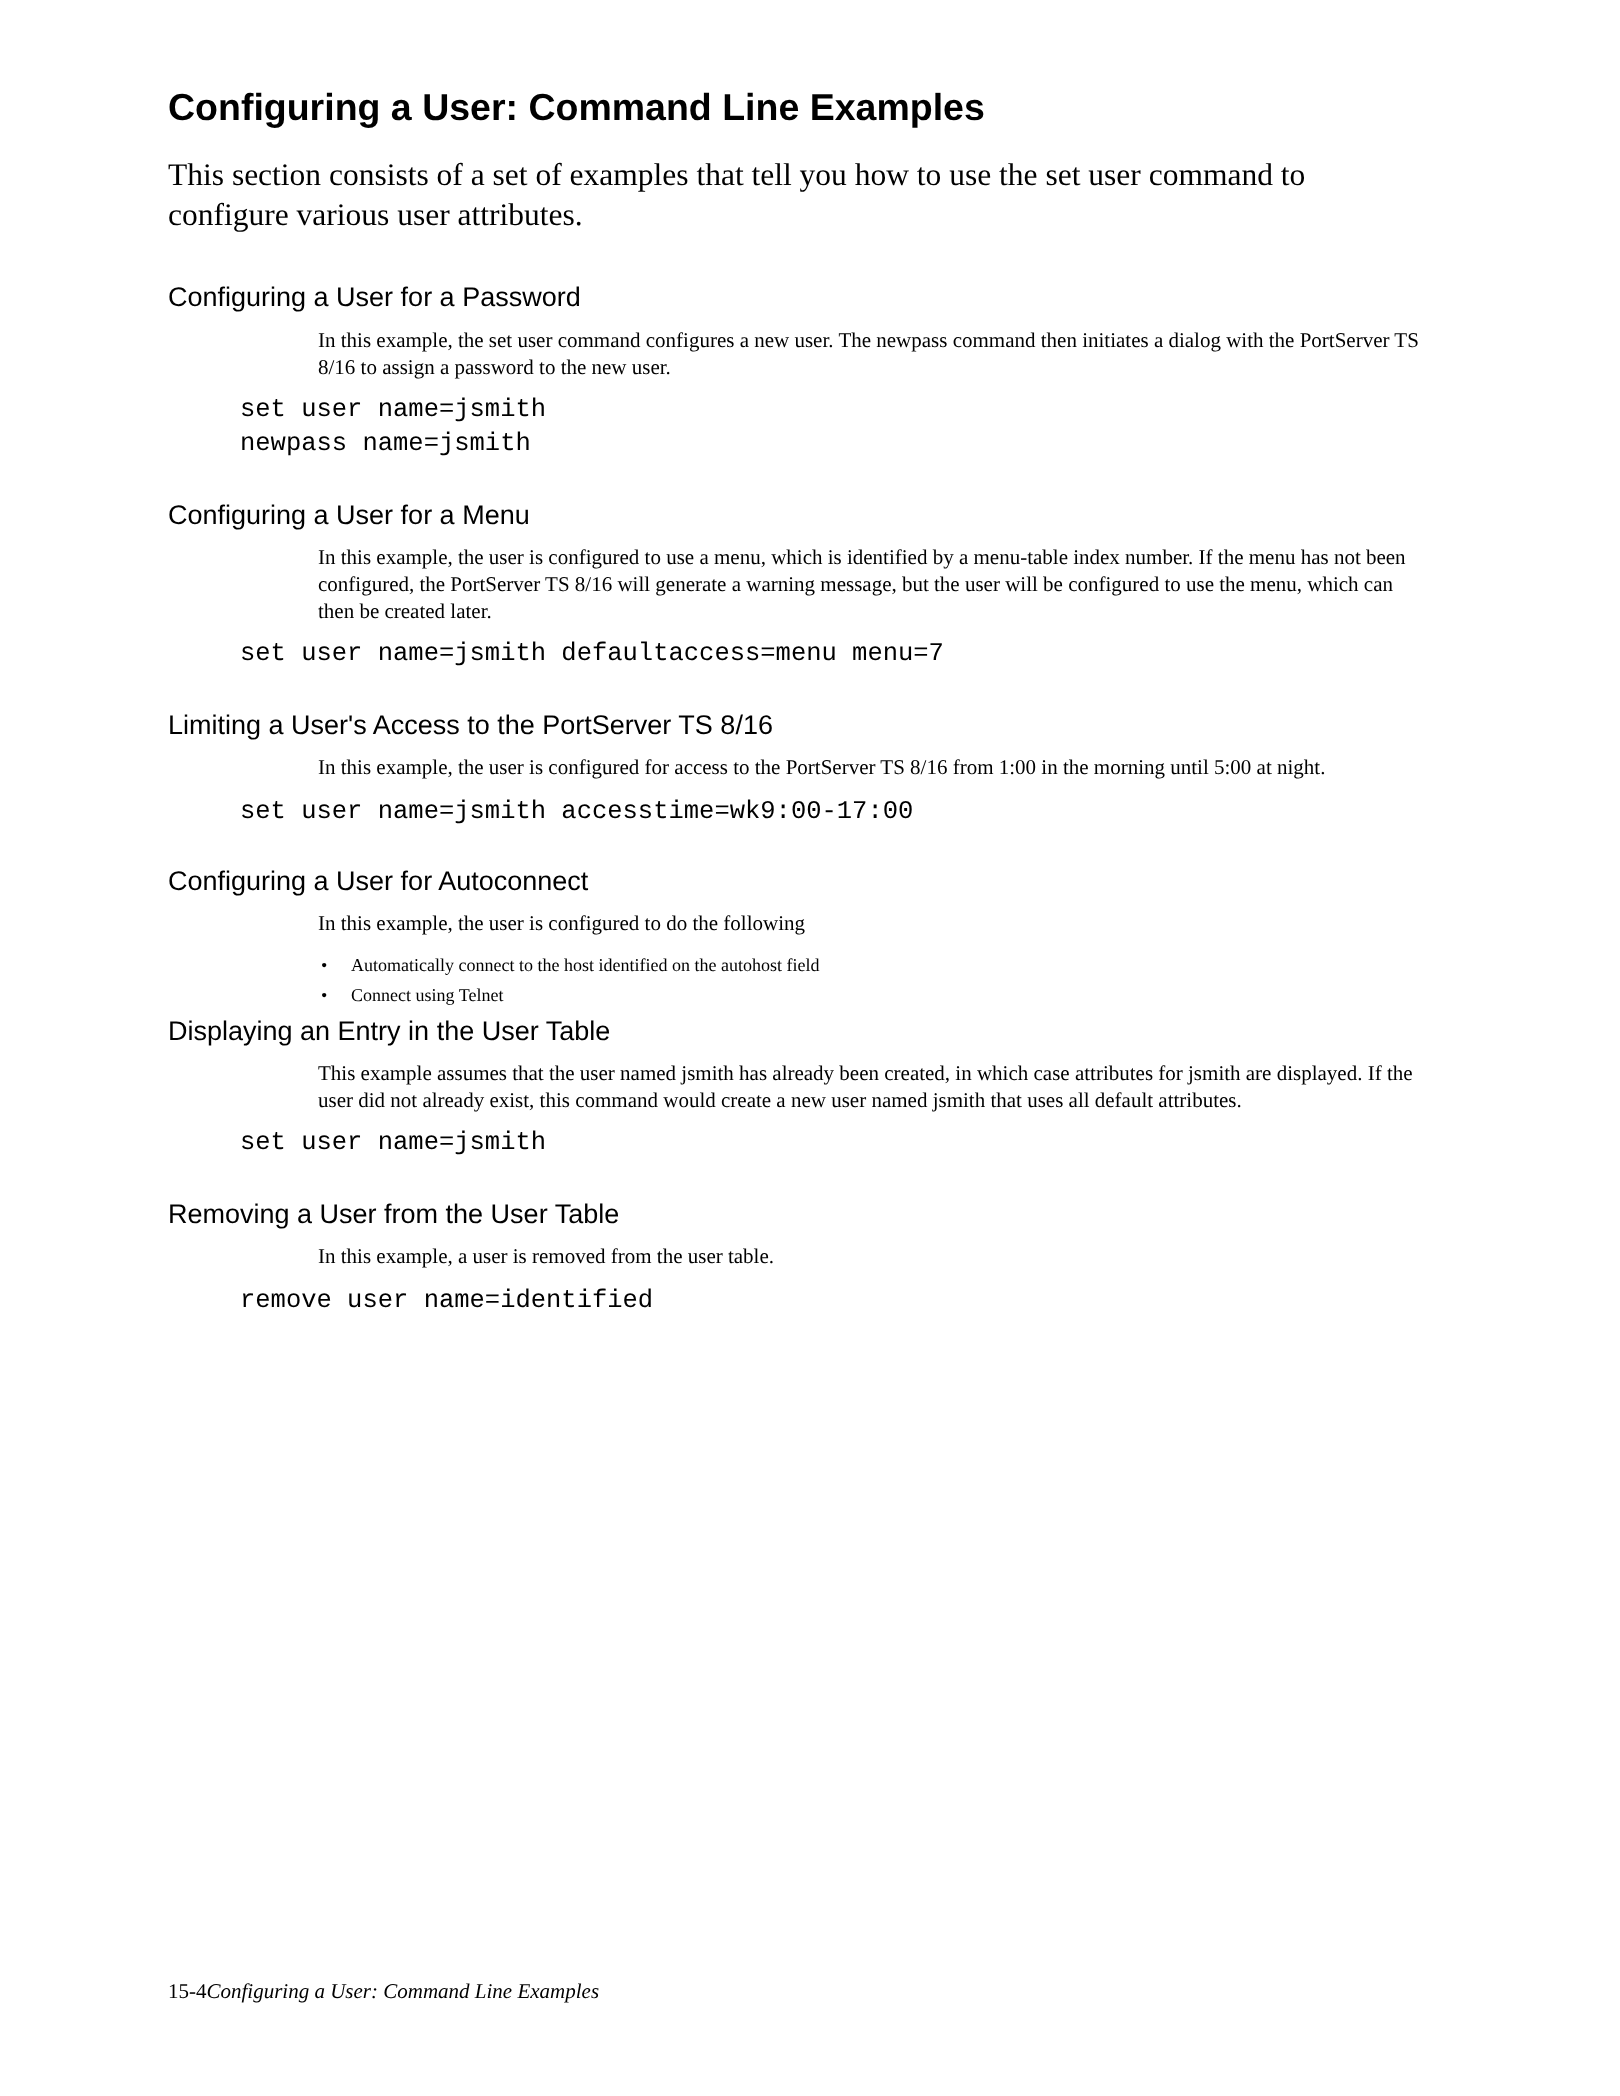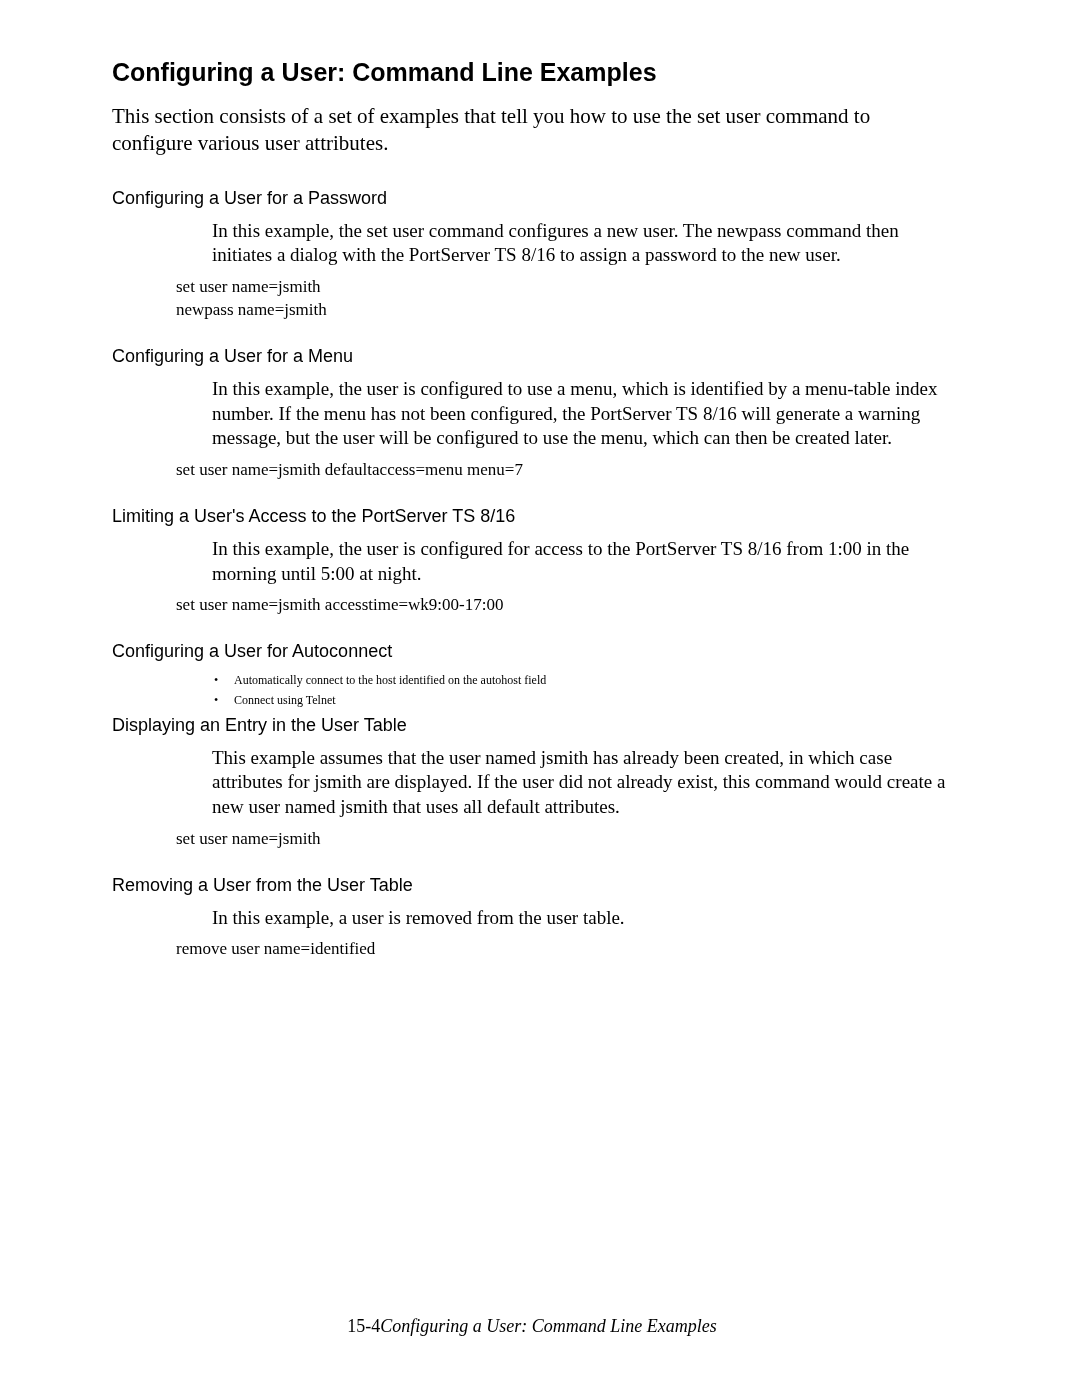--- a/index.html
+++ b/index.html
@@ -29,27 +29,27 @@
     h2 {
       font-family: Arial, Helvetica, sans-serif;
       font-weight: normal;
       font-size: 18px;
       margin-bottom: 10px;
       margin-top: 6px;
     }
     .body-text {
       margin-left: 100px;
       margin-right: 20px;
-      font-size: 19px;
+      font-size: 14px;
       line-height: 1.3;
       margin-bottom: 8px;
     }
     .code {
-      margin-left: 64px;
-      font-family: Liberation Serif, serif;
+      margin-left: 48px;
+      font-family: Liberation Mono, monospace;
       font-size: 17px;
       line-height: 1.35;
       white-space: pre;
       margin-bottom: 24px;
     }
     ul {
       margin-left: 100px;
       margin-right: 20px;
       list-style: none;
       margin-bottom: 6px;
@@ -66,22 +66,22 @@
       position: absolute;
       left: 2px;
       top: 0;
     }
     .footer {
       position: absolute;
       bottom: 60px;
       left: 112px;
       right: 128px;
       display: flex;
-      justify-content: center;
-      font-size: 18px;
+      justify-content: flex-start;
+      font-size: 14px;
     }
     .footer-left { }
     .footer-right { font-style: italic; }
   </style>
 </head>
 <body>
 
 <div class="page">
   <h1>Configuring a User: Command Line Examples</h1>
   <p class="intro">This section consists of a set of examples that tell you how to use the set user command to configure various user attributes.</p>
@@ -93,20 +93,21 @@
 
   <h2>Configuring a User for a Menu</h2>
   <p class="body-text">In this example, the user is configured to use a menu, which is identified by a menu-table index number. If the menu has not been configured, the PortServer TS 8/16 will generate a warning message, but the user will be configured to use the menu, which can then be created later.</p>
   <div class="code">set user name=jsmith defaultaccess=menu menu=7</div>
 
   <h2>Limiting a User's Access to the PortServer TS 8/16</h2>
   <p class="body-text">In this example, the user is configured for access to the PortServer TS 8/16 from 1:00 in the morning until 5:00 at night.</p>
   <div class="code">set user name=jsmith accesstime=wk9:00-17:00</div>
 
   <h2>Configuring a User for Autoconnect</h2>
+  <p class="body-text">In this example, the user is configured to do the following</p>
   <ul>
     <li>Automatically connect to the host identified on the autohost field</li>
     <li>Connect using Telnet</li>
   </ul>
 
   <h2>Displaying an Entry in the User Table</h2>
   <p class="body-text">This example assumes that the user named jsmith has already been created, in which case attributes for jsmith are displayed. If the user did not already exist, this command would create a new user named jsmith that uses all default attributes.</p>
   <div class="code">set user name=jsmith</div>
 
   <h2>Removing a User from the User Table</h2>

